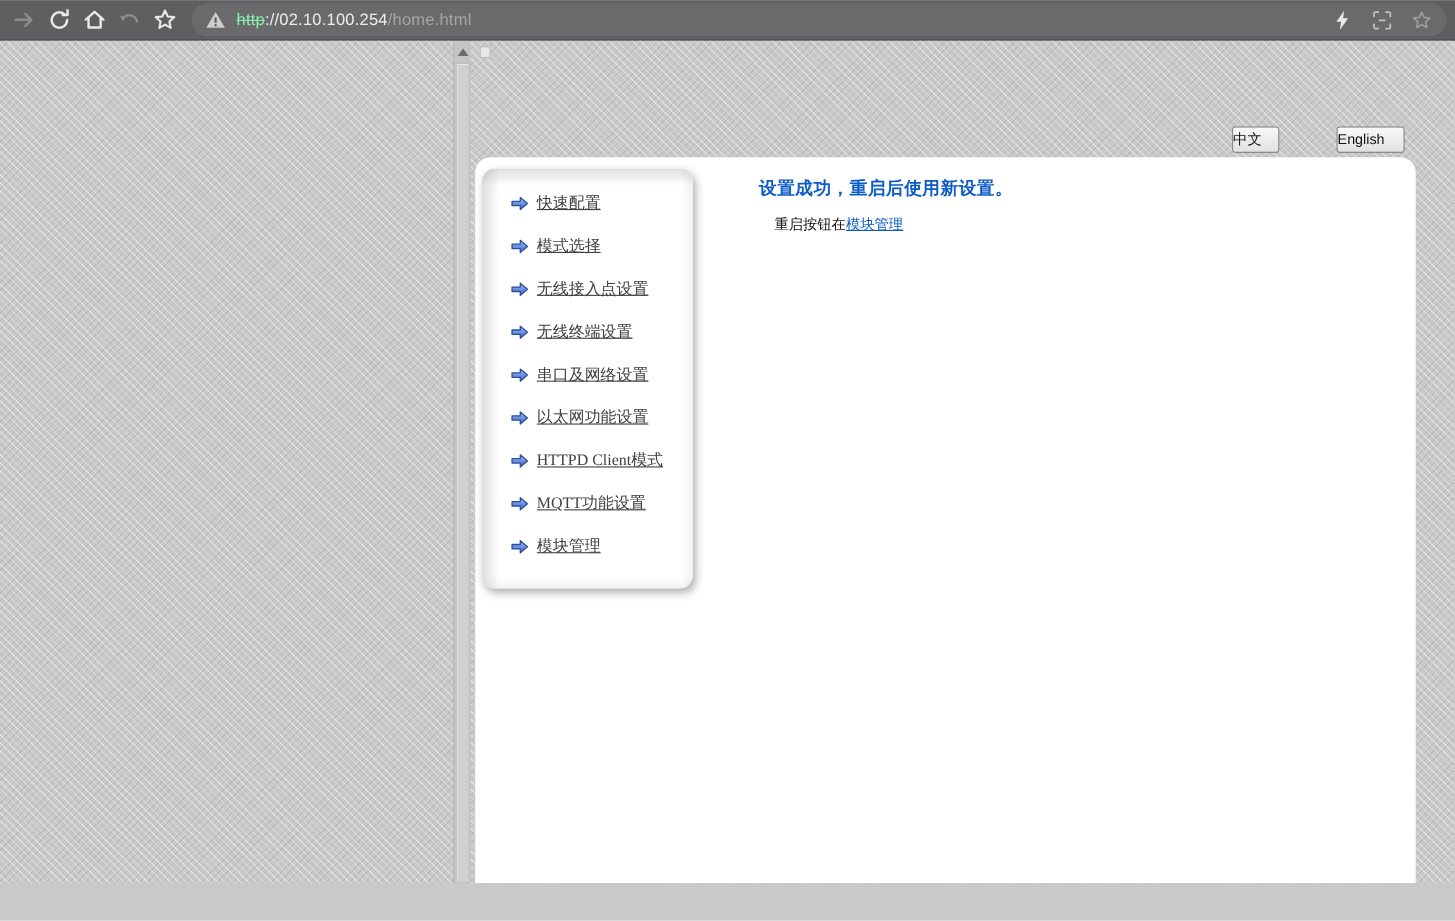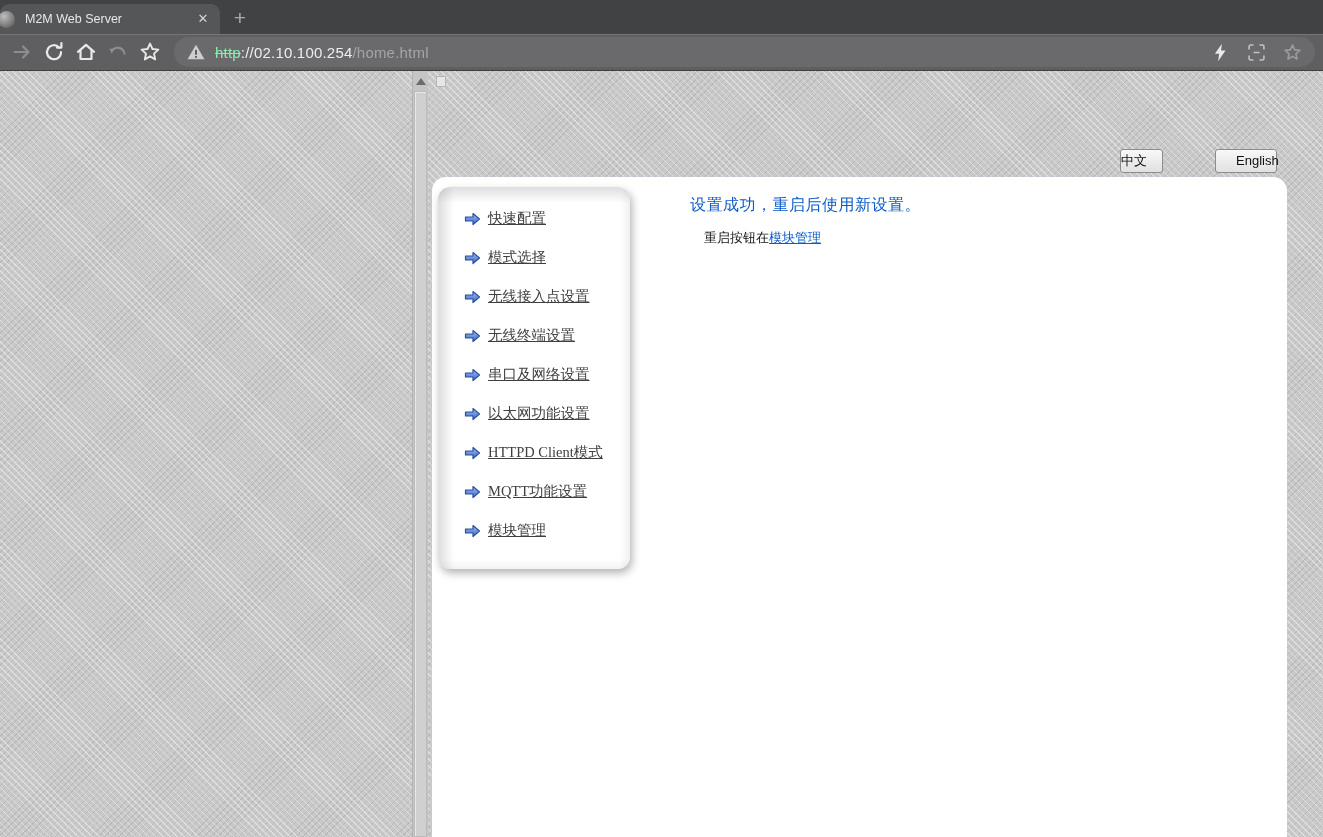--- a/index.html
+++ b/index.html
@@ -57,21 +57,21 @@
 
   .right-frame { flex:1; position:relative; overflow:hidden; }
 
   .broken-img { position:absolute; left:8px; top:5px; width:10px; height:11px; background:#e7e7e7;
                 border:1px solid #b5b5b5; }
 
   .btn-lang { position:absolute; top:78px; height:24px; font-size:13px; color:#111;
               background:linear-gradient(#f8f8f8,#e1e1e1); border:1px solid #8c8c8c; border-radius:3px;
               text-align:left; line-height:22px; cursor:pointer; font-family:"Liberation Sans", sans-serif; }
   .btn-zh { left:692px; width:43px; }
-  .btn-en { left:787px; width:62px;padding-left:20px; }
+  .btn-en { left:787px; width:62px; }
 
   .panel { position:absolute; left:4px; top:106px; width:855px; bottom:0; background:#ffffff;
            border-radius:14px 14px 0 0; box-shadow:0 0 0 1px rgba(190,200,220,.35); }
 
   
   .menu-card { position:absolute; left:6px; top:10px; width:192px; height:382px; list-style:none;
                background:#ffffff; border-radius:12px; padding:12px 0 0 0; overflow:hidden;
                box-shadow:2px 4px 8px rgba(0,0,0,.30); }
   .menu-card::before { content:""; position:absolute; inset:0; border-radius:12px; pointer-events:none;
                background:
@@ -80,21 +80,21 @@
                  linear-gradient(to left,   rgba(0,0,0,.06), rgba(0,0,0,0) 10px),
                  linear-gradient(to top,    rgba(0,0,0,.05), rgba(0,0,0,0) 10px); }
   .menu-item { height:39px; display:flex; align-items:center; padding-left:26px; }
   .arrow-wrap { width:17px; height:14px; margin-right:7px; flex:none; }
   .arrow-wrap svg { width:17px; height:14px; display:block; }
   .menu-link { font-family:"Liberation Serif", serif; font-size:14.5px; color:#404040;
                text-decoration:underline; cursor:pointer; white-space:nowrap; }
 
   
   .content { position:absolute; left:258px; top:18px; }
-  .content-heading { color:#0d5bc7; font-size:16px; font-weight:normal; letter-spacing:.5px;text-align:center; }
+  .content-heading { color:#0d5bc7; font-size:16px; font-weight:bold; letter-spacing:.5px;text-align:center; }
   .content-note { margin:13px 0 0 14px; font-size:13px; color:#141414; font-family:"Liberation Serif", serif; }
   .note-link { color:#0d5bc7; text-decoration:underline; cursor:pointer; }
 
   .svg-defs { position:absolute; width:0; height:0; }
 </style>
 </head>
 <body>
 
 <svg class="svg-defs" aria-hidden="true">
   <defs>
@@ -102,28 +102,20 @@
       <stop offset="0" stop-color="#aec4ef"></stop>
       <stop offset="0.45" stop-color="#7396dd"></stop>
       <stop offset="1" stop-color="#4268c4"></stop>
     </linearGradient>
     <path id="arrowShape" d="M1.5 5H9V1.5L15.5 7 9 12.5V9H1.5Z"></path>
   </defs>
 </svg>
 
 <div class="browser">
 
-  <div class="tab-bar">
-    <div class="tab">
-      <span class="favicon"></span>
-      <span class="tab-title">M2M Web Server</span>
-      <span class="tab-close">✕</span>
-    </div>
-    <div class="new-tab">+</div>
-  </div>
 
   <div class="toolbar">
     <span class="tool-icon disabled">
       <svg viewBox="0 0 24 24" fill="none" stroke-width="2.2" stroke-linecap="round" stroke-linejoin="round">
         <path d="M4.5 12h13.5"></path>
           <path d="M13 6.5 18.5 12 13 17.5"></path>
       </svg>
     </span>
     <span class="tool-icon">
       <svg viewBox="0 0 24 24" fill="none" stroke-width="2.2" stroke-linecap="round" stroke-linejoin="round">

